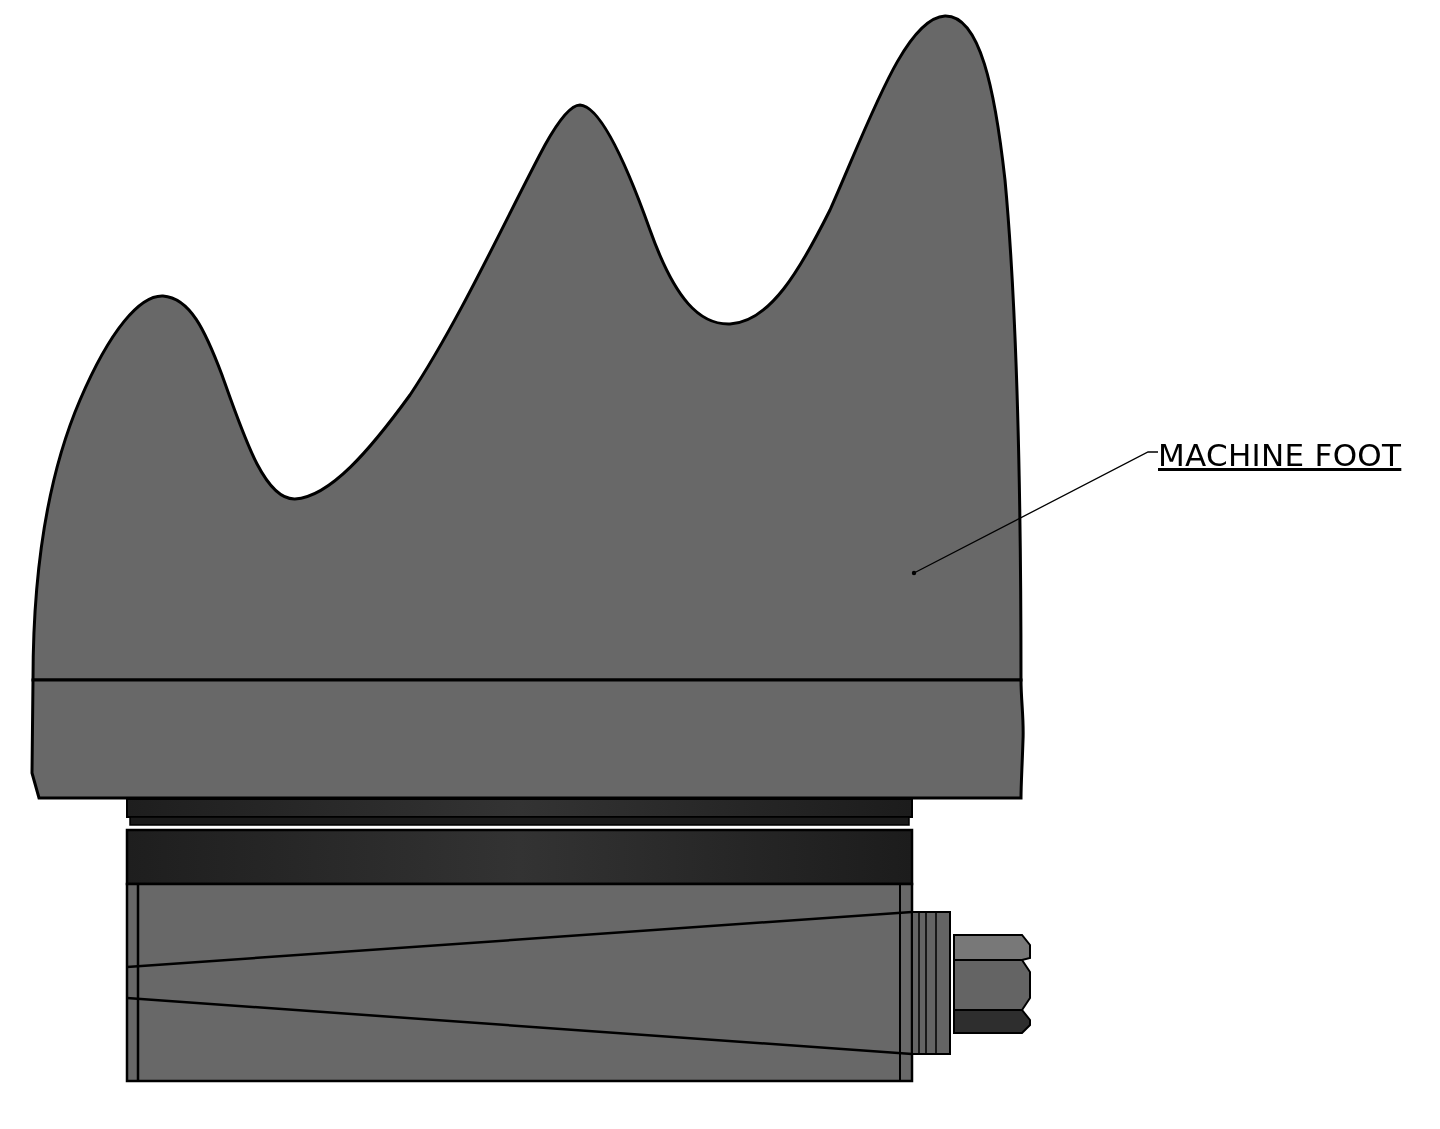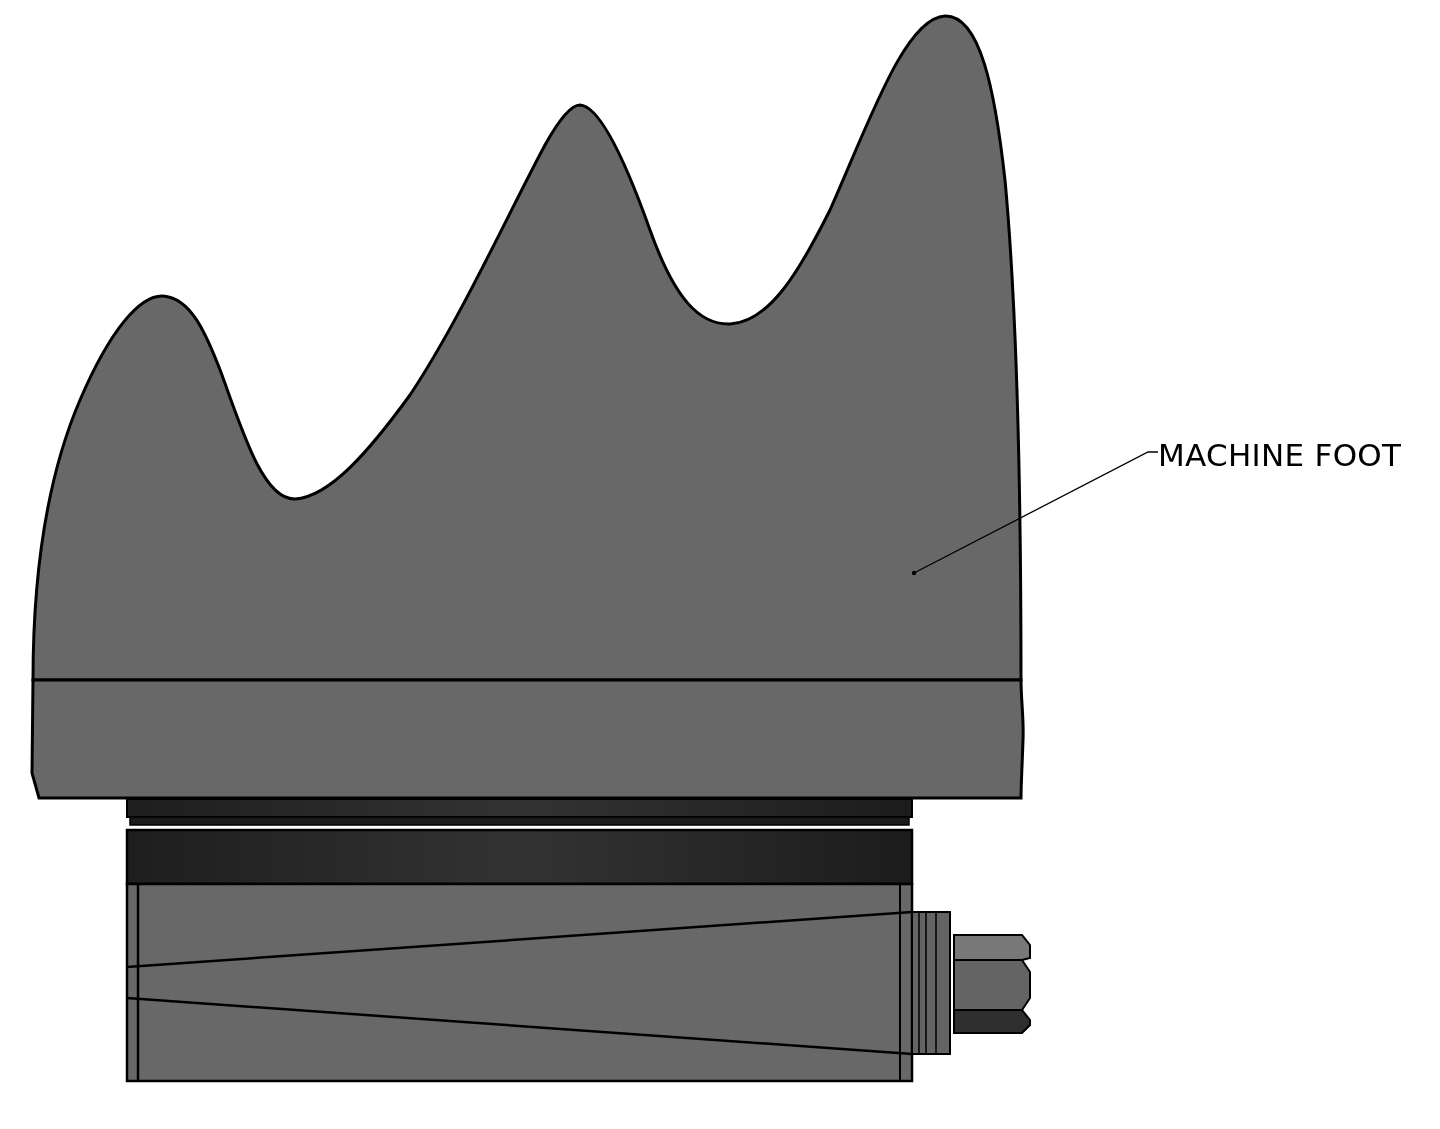--- a/index.html
+++ b/index.html
@@ -24,20 +24,21 @@
     .callout-label {
       position: absolute;
       left: 1158px;
       top: 436px;
       font-family: "DejaVu Sans", sans-serif;
       font-size: 31px;
       line-height: 38px;
       color: #000000;
       letter-spacing: 0.3px;
       white-space: nowrap;
+      text-decoration: underline;
     }
   </style>
 </head>
 <body>
 
 <svg id="drawing" viewBox="0 0 1440 1129" xmlns="http://www.w3.org/2000/svg">
   <defs>
     <linearGradient id="ringGrad" x1="0" y1="0" x2="1" y2="0">
       <stop offset="0" stop-color="#1e1e1e"></stop>
       <stop offset="0.5" stop-color="#333333"></stop>

